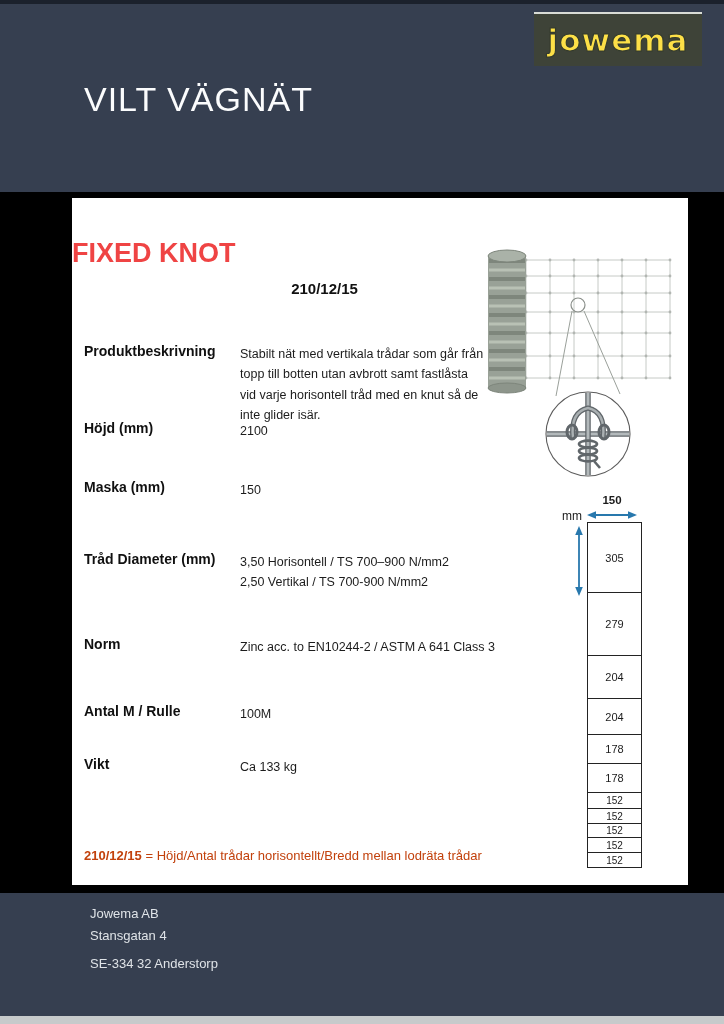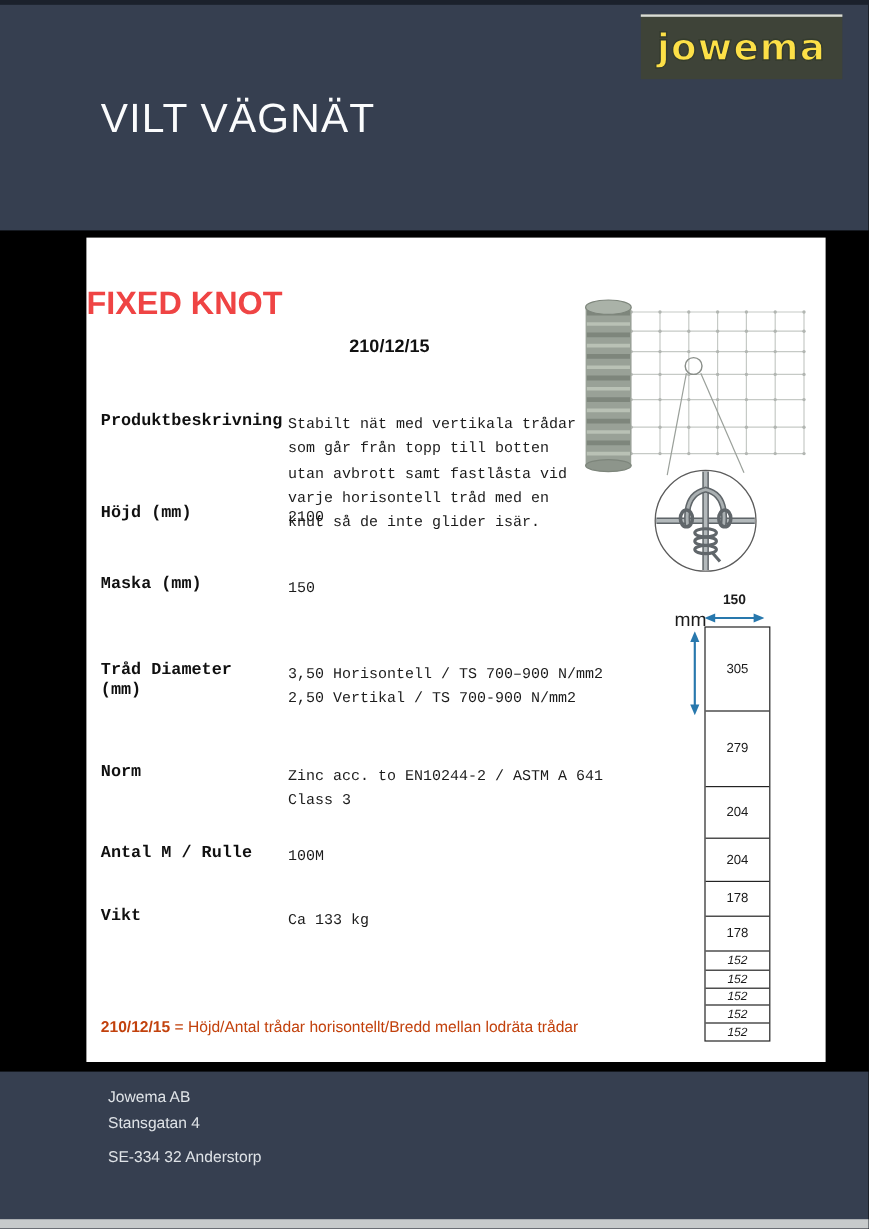--- a/index.html
+++ b/index.html
@@ -17,47 +17,47 @@
         -webkit-text-stroke:1.2px #343b2d;font-family:"DejaVu Sans",sans-serif;}
 
   
   .sheet{position:absolute;left:72px;top:198px;width:616px;height:687px;background:#fff;color:#161616;}
   .doc-title{position:absolute;left:0;top:40px;width:505px;text-align:left;
              font-size:27px;font-weight:700;color:#ef4444;}
   .doc-subtitle{position:absolute;left:0;top:82px;width:505px;text-align:center;
                 font-size:15px;font-weight:700;color:#111;}
 
   
-  #spec-rows{position:absolute;inset:0;font-family:Liberation Mono, monospace;}
+  #spec-rows{position:absolute;inset:0;}
   .spec-row{position:absolute;left:0;width:480px;}
   .spec-label{position:absolute;left:12px;top:0;width:150px;font-size:14px;font-weight:700;color:#101010;}
   .spec-value{position:absolute;left:168px;top:1px;width:300px;font-size:12.5px;
               line-height:1.62;color:#1c1c1c;}
   .spec-row:first-child .spec-value{width:245px;}
 
   
   .footnote{position:absolute;left:12px;top:650px;font-size:13px;color:#c2410c;}
   .footnote .b{font-weight:700;}
 
   
   .fence-art{position:absolute;left:398px;top:30px;}
 
   
   .diagram{position:absolute;left:490px;top:296px;width:110px;height:390px;}
   .d-width-label{position:absolute;left:25px;top:0;width:50px;text-align:center;
                  font-size:11.5px;font-weight:600;color:#1b1b1b;}
-  .d-unit{position:absolute;left:0;top:15px;font-size:16px;color:#1b1b1b;}
+  .d-unit{position:absolute;left:0;top:15px;font-size:12px;color:#1b1b1b;}
   .d-harrow{position:absolute;left:25px;top:16px;}
   .d-varrow{position:absolute;left:12px;top:32px;}
   #diagram-cells{position:absolute;left:25px;top:28px;width:55px;
                  border:1.6px solid #232323;box-sizing:border-box;background:#fff;}
   .d-cell{display:flex;align-items:center;justify-content:center;font-size:11px;
           font-weight:500;color:#1b1b1b;border-bottom:1.6px solid #232323;box-sizing:border-box;}
   .d-cell:last-child{border-bottom:none;}
-  .d-cell.small{font-size:10px;font-style:italic;}
+  .d-cell.small{font-size:10px;}
 
   
   .band.bottom{top:893px;height:142px;color:#dfe3e7;font-size:13px;}
   .f-col{position:absolute;top:13px;}
   .f-col.left{left:90px;}
   .f-col.right{left:405px;}
   .f-col div{margin-bottom:7px;}
   .f-col div.gap{margin-top:13px;}
   .bottom-strip{position:absolute;left:0;top:1016px;width:724px;height:8px;background:#c7cacb;}
 </style>

